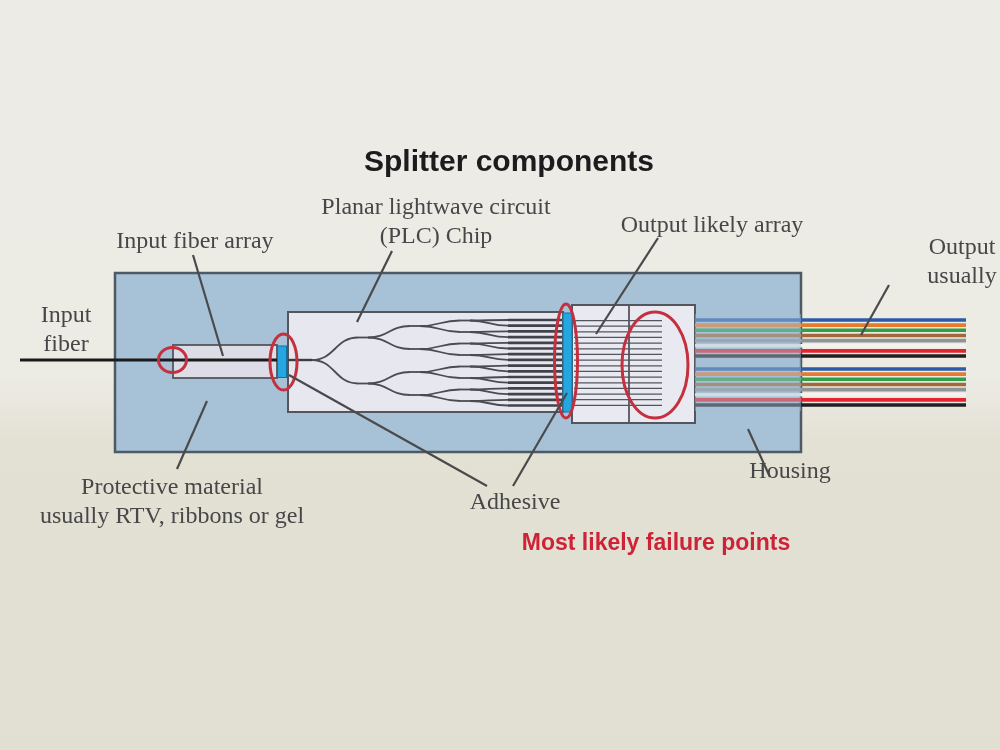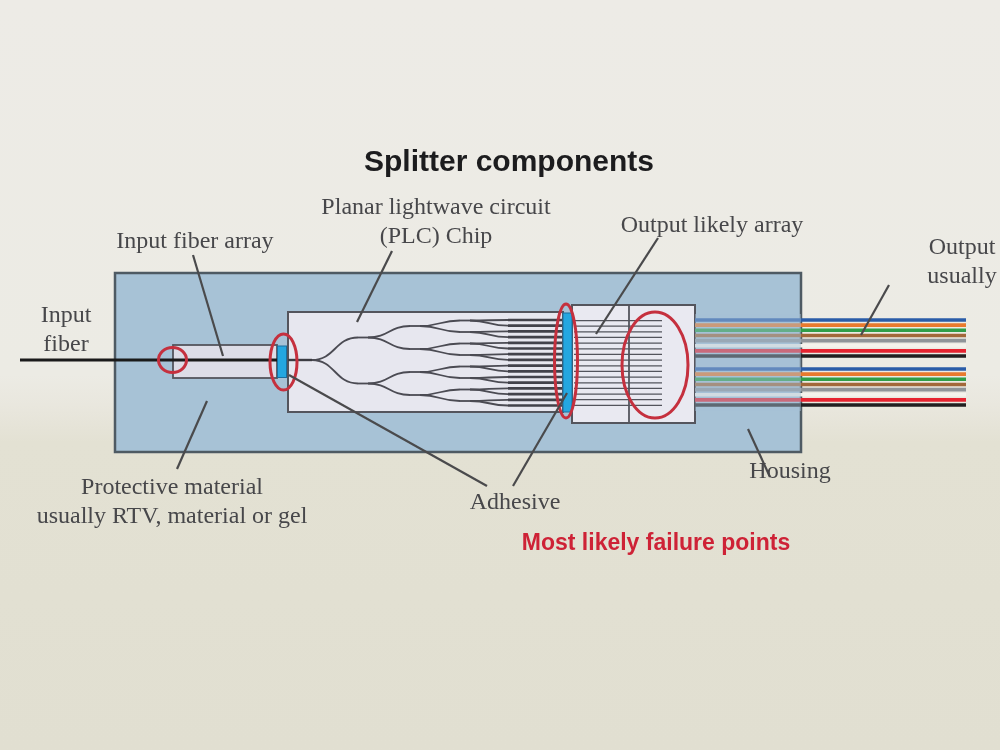--- a/index.html
+++ b/index.html
@@ -191,21 +191,21 @@
     <span>usually</span>
   </div>
 
   <div class="lbl" style="left:66px;top:300px">
     <span>Input</span><br>
     <span>fiber</span>
   </div>
 
   <div class="lbl" style="left:172px;top:472px">
     <span>Protective material</span><br>
-    <span>usually RTV, material or gel</span>
+    <span>usually RTV, ribbons or gel</span>
   </div>
 
   <div class="lbl" style="left:515px;top:487px">Adhesive</div>
 
   <div class="lbl" style="left:790px;top:456px">Housing</div>
 
   <div class="failure" style="left:656px;top:529px;color:#ce2236">Most likely failure points</div>
 </div>
 
 </body></html>

